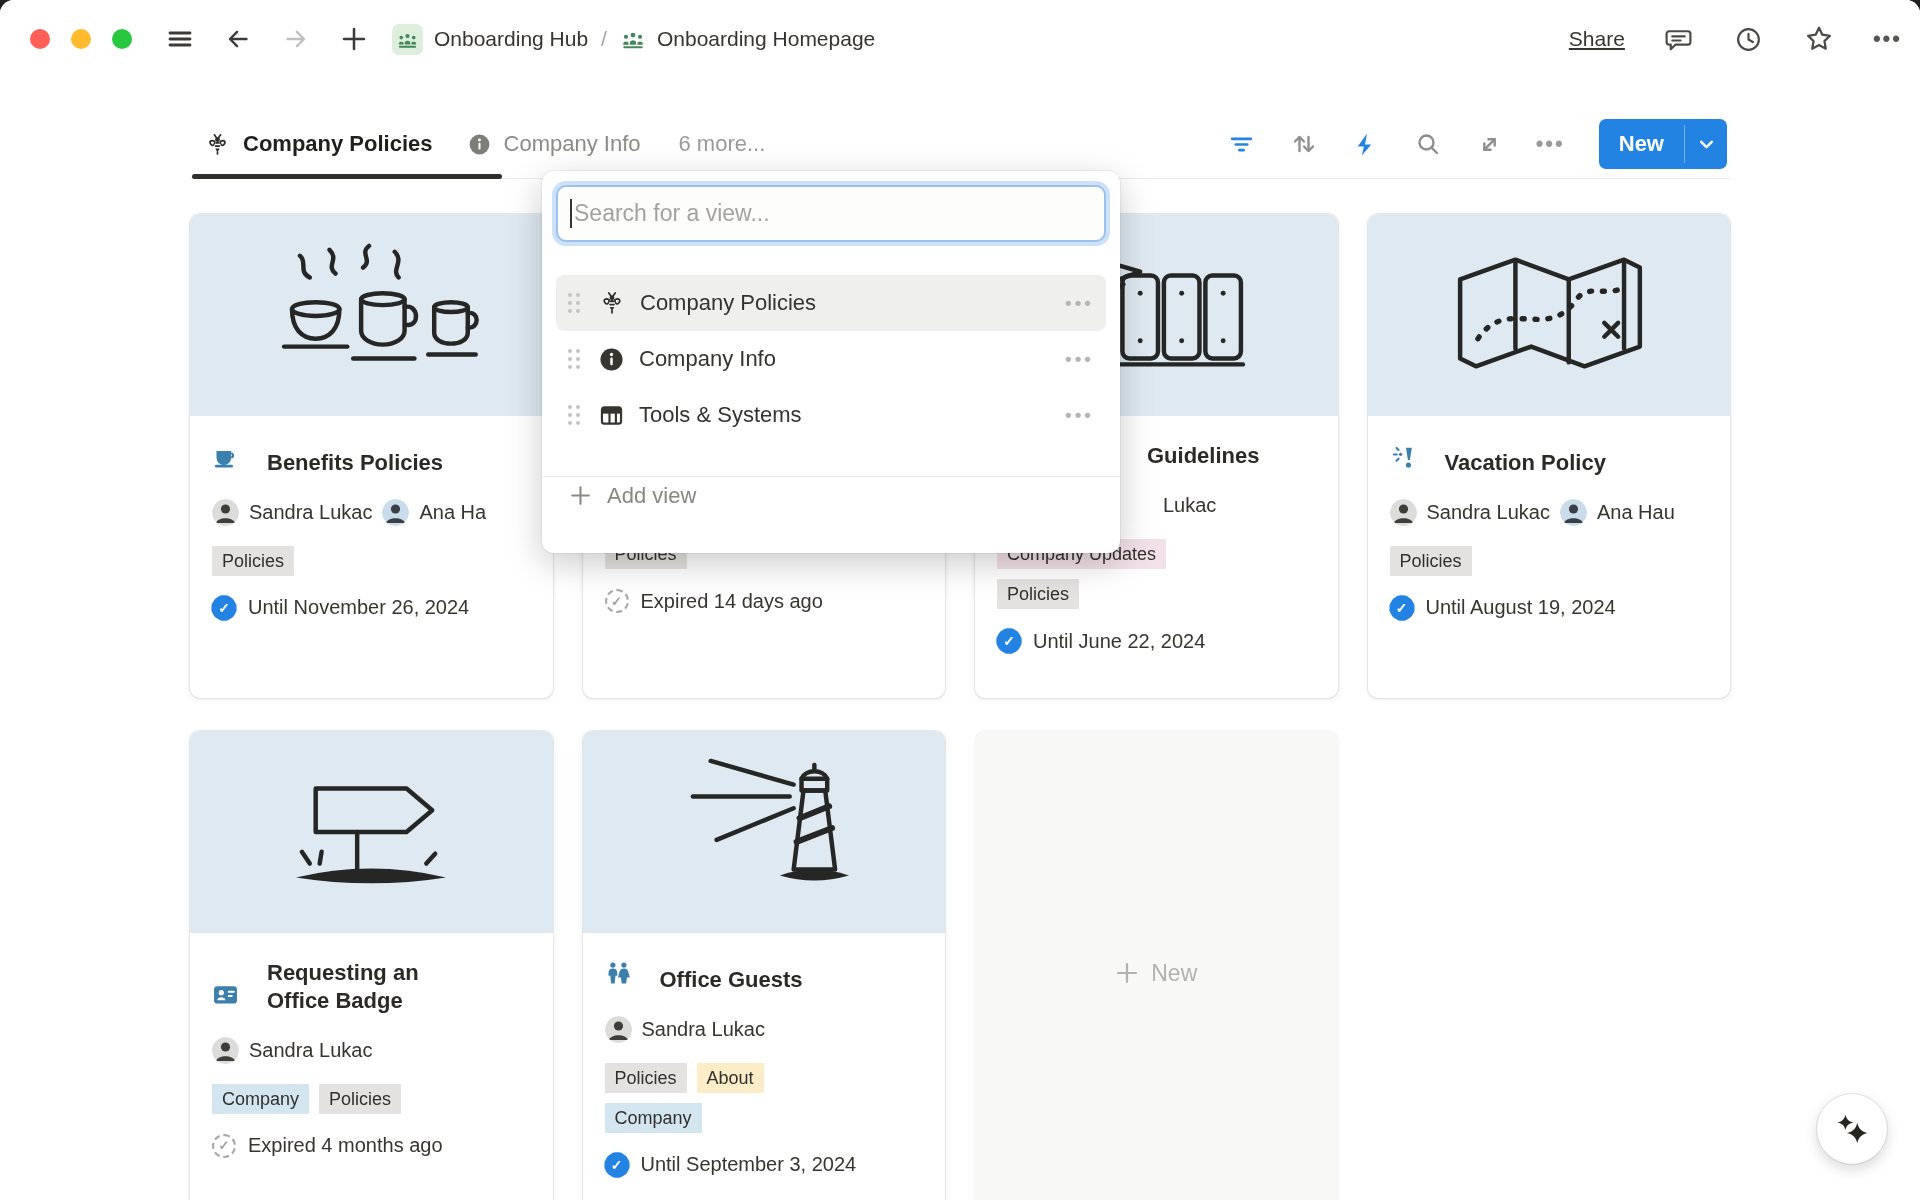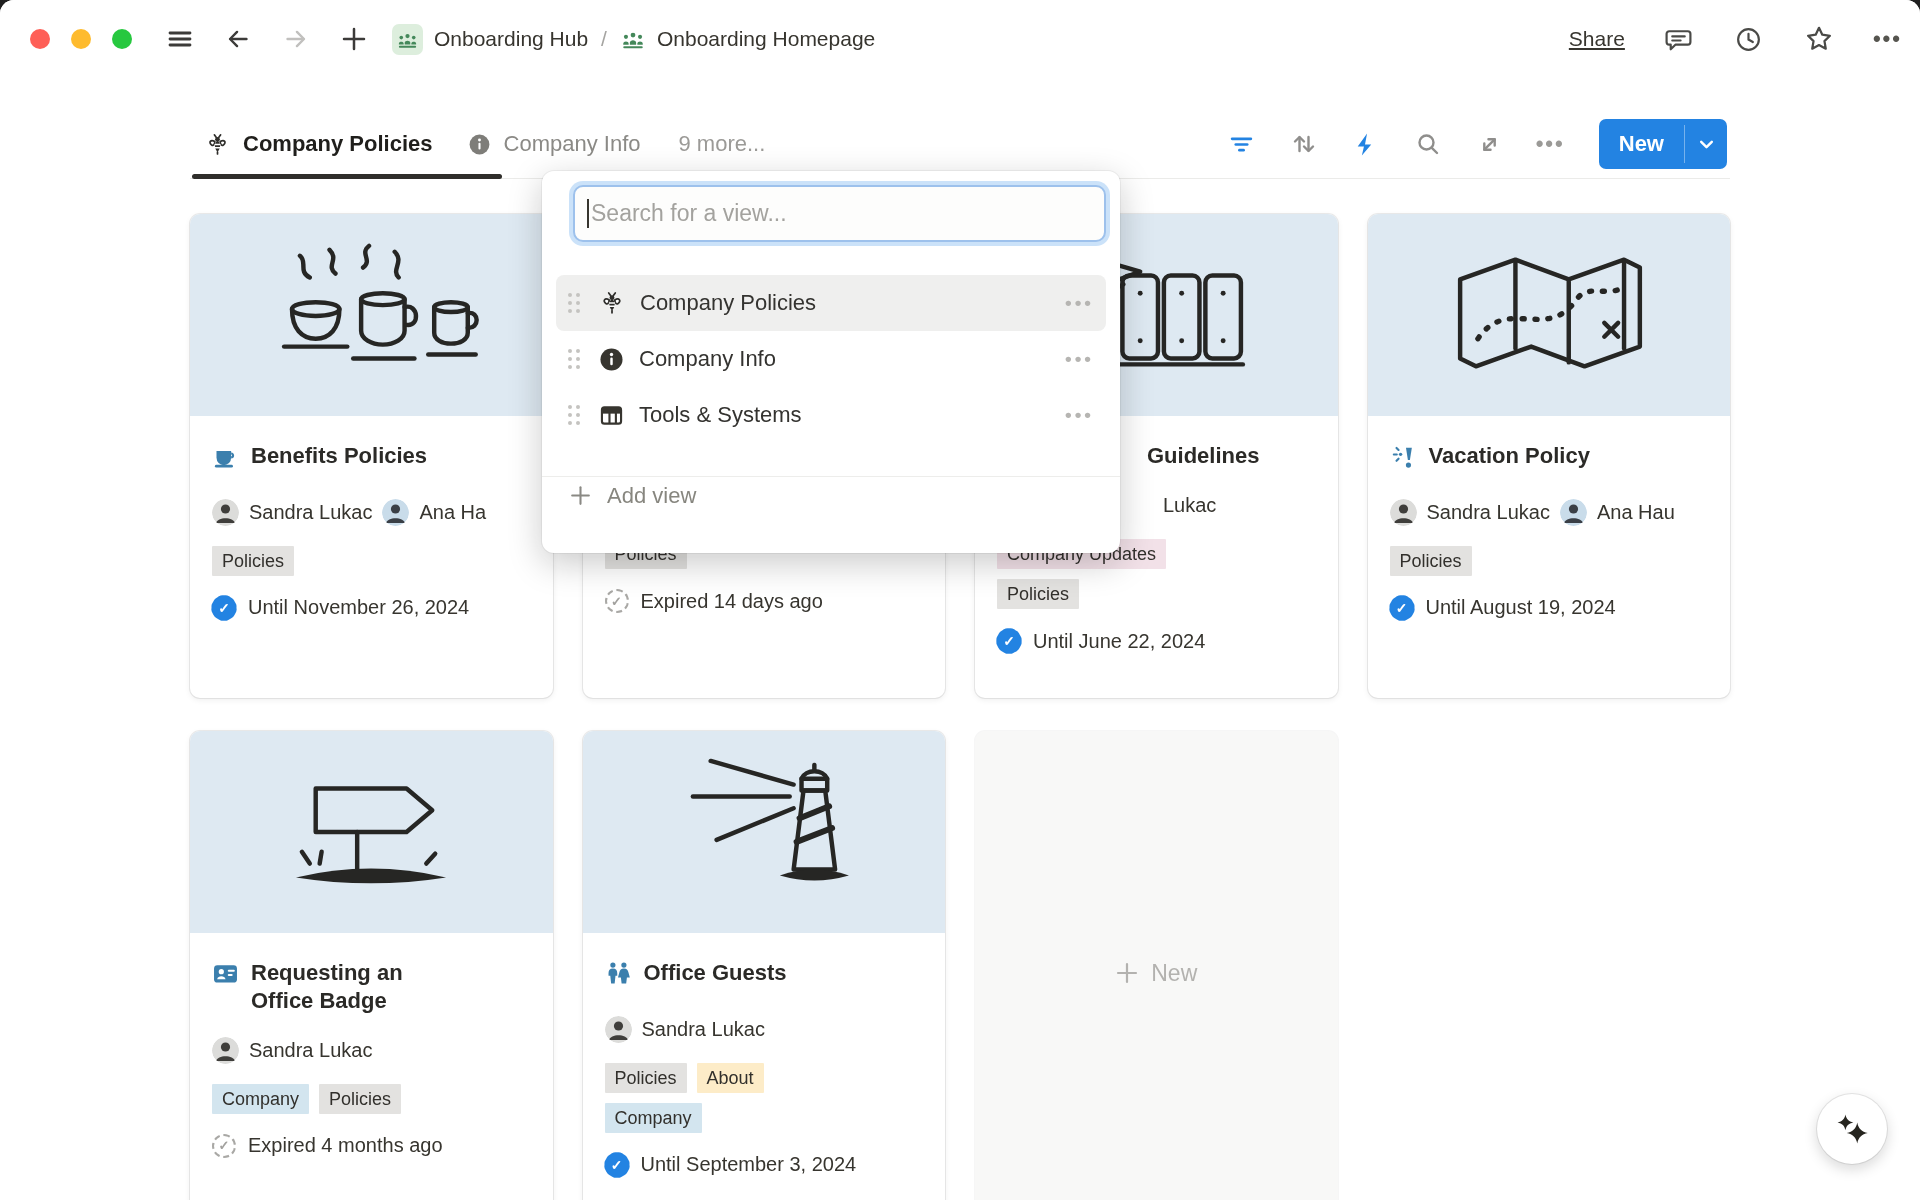--- a/index.html
+++ b/index.html
@@ -37,21 +37,21 @@
   .new-btn-chev{display:flex;align-items:center;justify-content:center;width:42px;}
 
   
   .gallery{position:absolute;left:190px;top:214px;width:1540px;display:grid;
            grid-template-columns:repeat(4,1fr);column-gap:30px;row-gap:33px;}
   .card{height:484px;border-radius:10px;background:#fff;overflow:hidden;cursor:pointer;
         box-shadow:0 0 0 1px rgba(15,15,15,.08),0 2px 6px rgba(15,15,15,.07);}
   .card-img{height:202px;background:#dee9f2;display:flex;align-items:center;justify-content:center;overflow:hidden;}
   .doodle{stroke:#262624;stroke-width:4.5;fill:none;stroke-linecap:round;stroke-linejoin:round;}
   .card-body{padding:20px 22px 0;}
-  .card-title{display:flex;align-items:flex-start;gap:12px;margin-top:6px;font-size:22px;font-weight:700;
+  .card-title{display:flex;align-items:flex-end;gap:28px;margin-top:6px;font-size:22px;font-weight:700;
               color:#2b2a27;line-height:1.27;min-height:28px;}
   .card-title .t-icon{flex:none;margin-top:1px;}
   .person-row{display:flex;align-items:center;gap:10px;margin-top:22px;font-size:20px;white-space:nowrap;
               overflow:hidden;margin-right:-22px;min-height:27px;}
   .person{display:flex;align-items:center;gap:10px;flex:none;}
   .avatar{width:27px;height:27px;border-radius:50%;overflow:hidden;flex:none;display:flex;}
   .tags{display:flex;flex-wrap:wrap;gap:10px;margin-top:20px;}
   .tag{font-size:18px;line-height:1;padding:6px 10px;border-radius:1px;background:#e3e2e0;color:#32302c;white-space:nowrap;}
   .tag.blue{background:#d3e5ef;}
   .tag.yellow{background:#fdecc8;}
@@ -70,21 +70,21 @@
   .c2 .person-row{padding-left:166px;text-align:right;}
   .c4 .title-text{max-width:185px;}
   .c5 .tags{max-width:215px;}
   .new-card{height:484px;border-radius:10px;background:#f8f8f7;display:flex;align-items:center;justify-content:center;
             gap:12px;color:#b3b2af;font-size:23px;cursor:pointer;box-shadow:0 0 0 1px rgba(15,15,15,.04);}
 
   
   .view-dropdown{position:absolute;left:542px;top:171px;width:578px;box-sizing:border-box;background:#fff;
                  border-radius:12px;padding:14px;z-index:40;
                  box-shadow:0 0 0 1px rgba(15,15,15,.05),0 10px 34px rgba(15,15,15,.22);}
-  .search-wrap{position:relative;margin-left:17px;}
+  .search-wrap{position:relative;}
   .search-input{width:100%;box-sizing:border-box;height:57px;border-radius:10px;border:2px solid #9dc1ec;
                 box-shadow:0 0 0 4px rgba(46,139,230,.25);background:#fdfdfc;font-family:inherit;
                 font-size:23px;padding:0 16px;color:#37352f;outline:none;}
   .search-input::placeholder{color:#a3a29e;}
   .caret{position:absolute;left:14px;top:14px;width:2px;height:29px;background:#37352f;}
   .view-list{margin-top:33px;}
   .view-row{height:56px;display:flex;align-items:center;border-radius:8px;padding:0 12px;gap:14px;cursor:pointer;}
   .view-row.selected{background:#efefee;}
   .view-row-label{font-size:22px;color:#343330;}
   .drag-handle{display:grid;grid-template-columns:repeat(2,4px);grid-auto-rows:4px;gap:4px;margin-right:4px;cursor:grab;}
@@ -228,21 +228,21 @@
     <div class="tab">
       <span style="display:flex">
         <svg width="25" height="25" viewBox="0 0 24 24">
             <circle cx="12" cy="12" r="9.5" fill="#7e7d79"></circle>
             <circle cx="12" cy="7.6" r="1.4" fill="#fff"></circle>
             <rect x="11" y="10.3" width="2" height="6.6" rx="1" fill="#fff"></rect>
           </svg>
       </span>
       <span class="tab-label-inactive">Company Info</span>
     </div>
-    <span class="tab-more">9 more...</span>
+    <span class="tab-more">6 more...</span>
   </div>
 
   <div class="view-actions">
     <div class="icon-btn">
       <svg width="27" height="27" viewBox="0 0 26 26">
           <g stroke="#2383e2" stroke-width="2.6" stroke-linecap="round">
             <line x1="4" y1="7.5" x2="22" y2="7.5"></line>
             <line x1="7.5" y1="13" x2="18.5" y2="13"></line>
             <line x1="11" y1="18.5" x2="15" y2="18.5"></line>
           </g>

